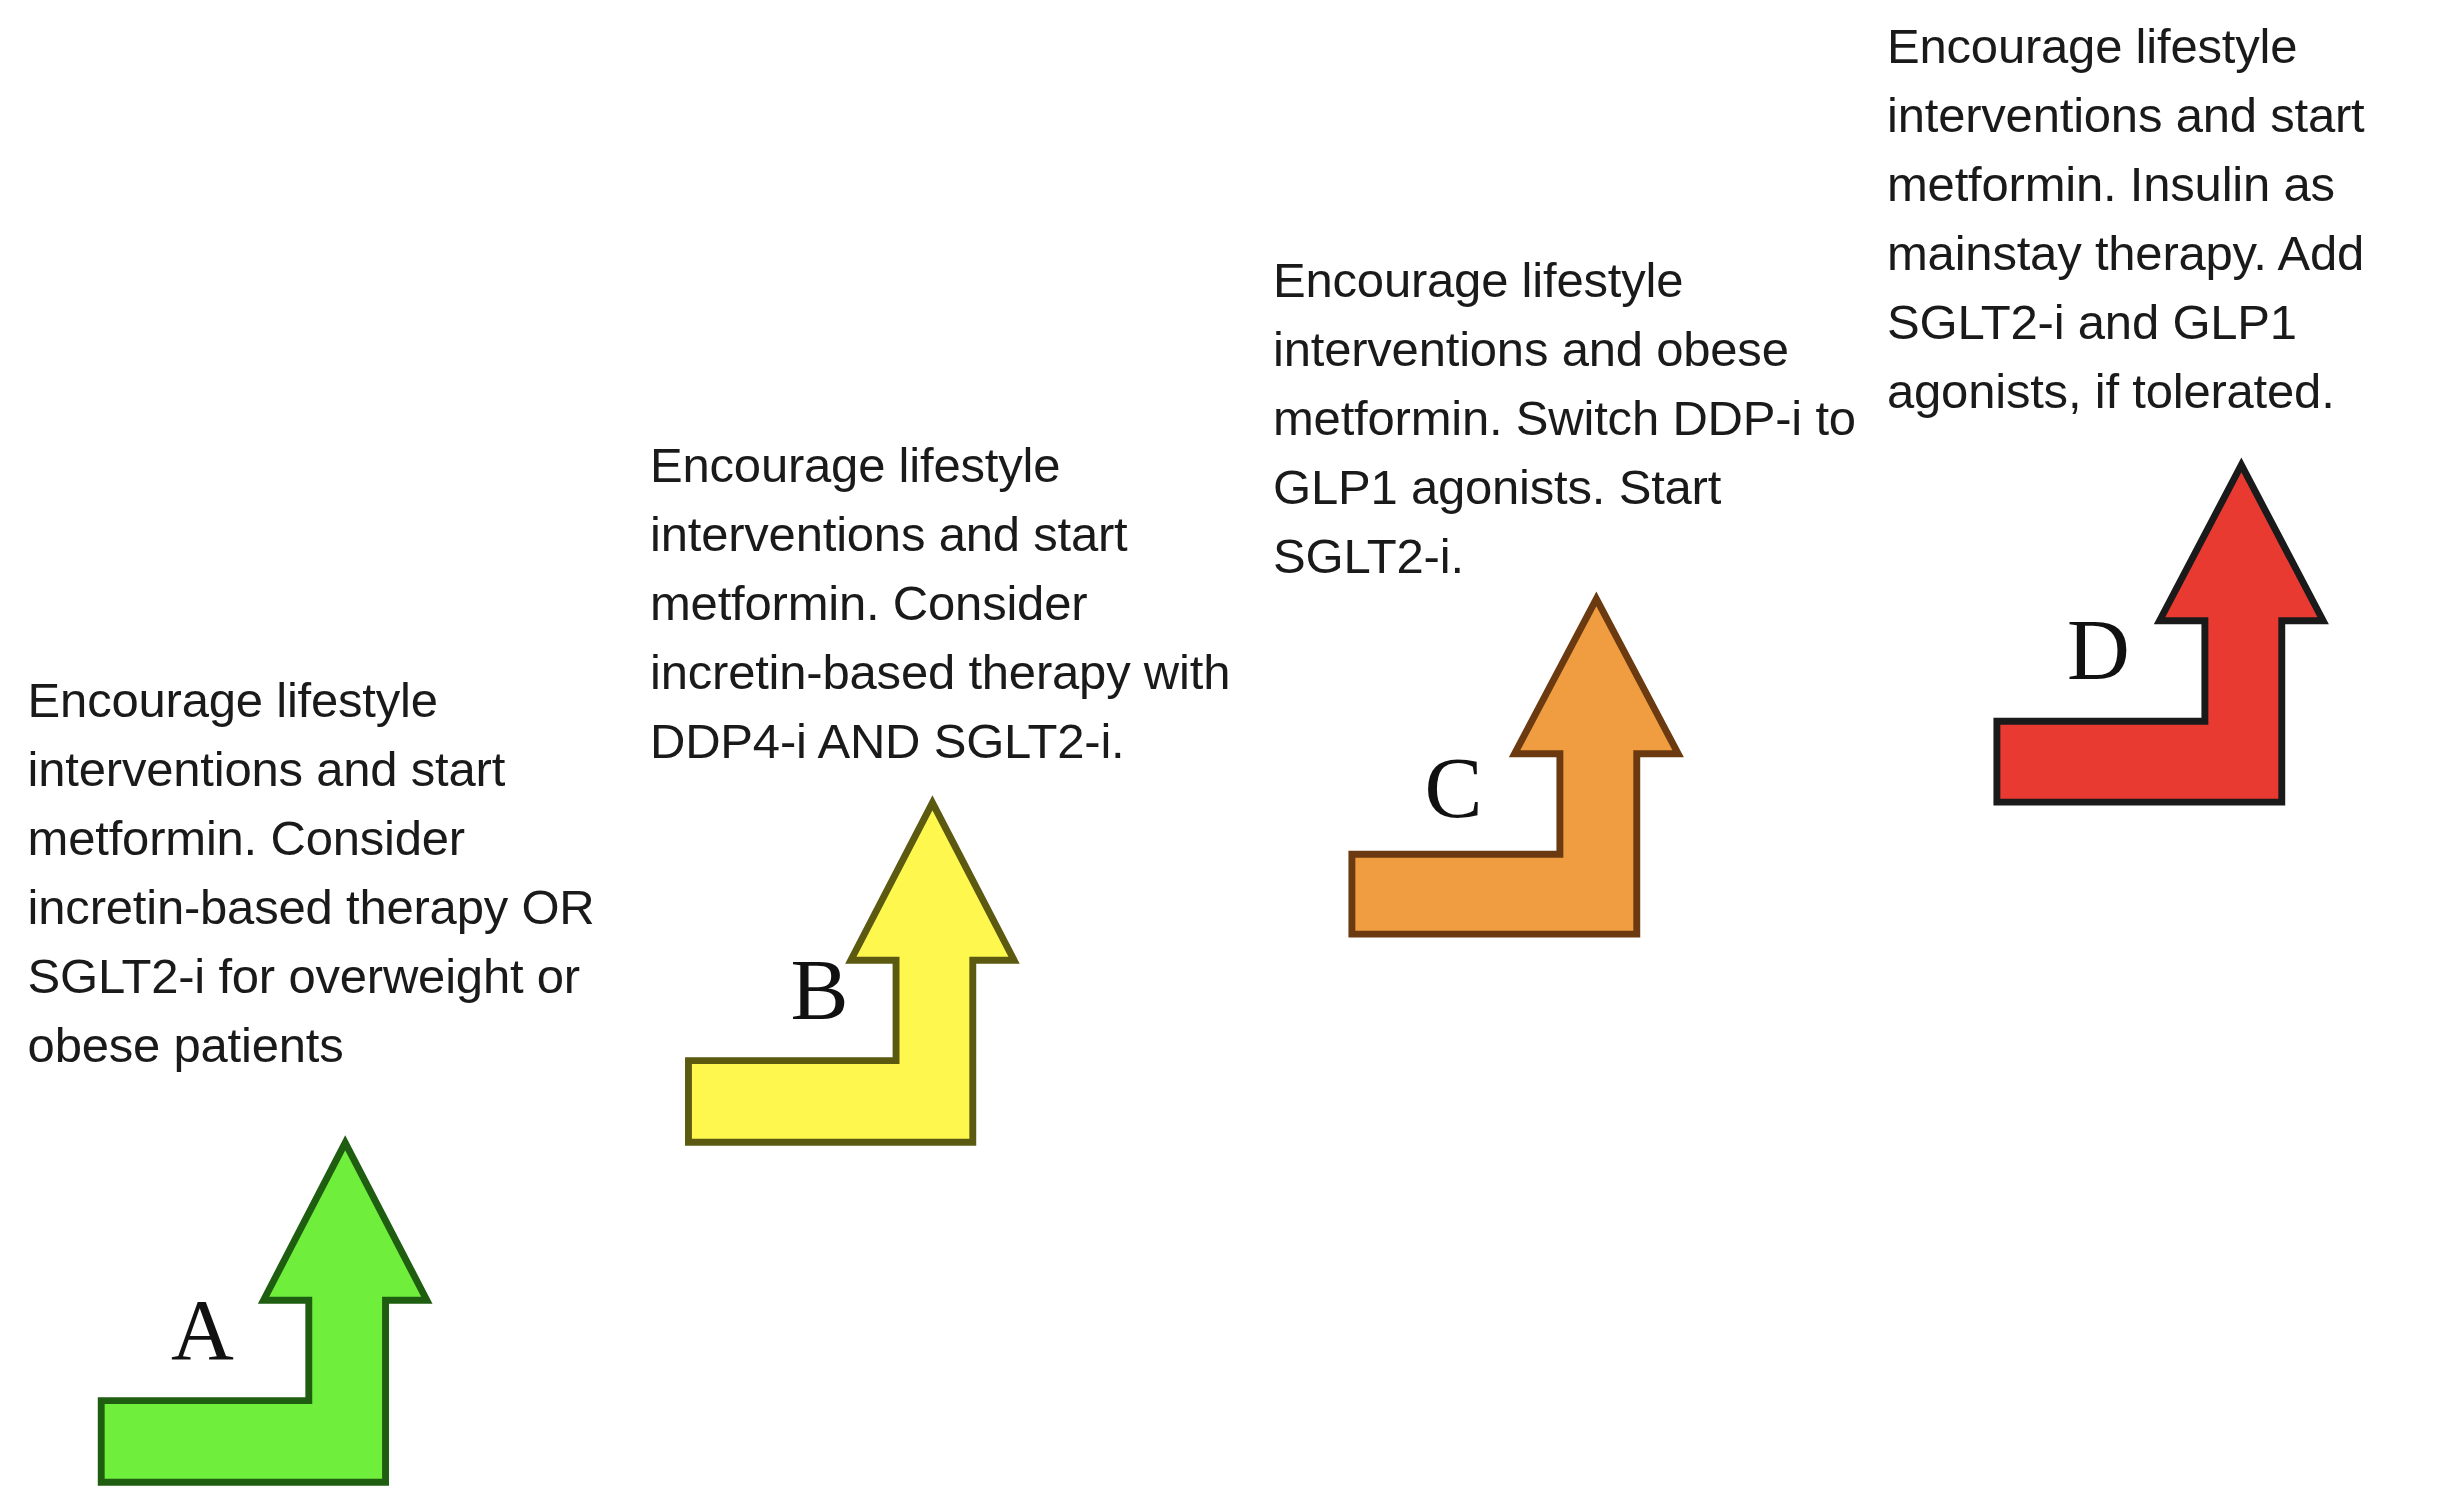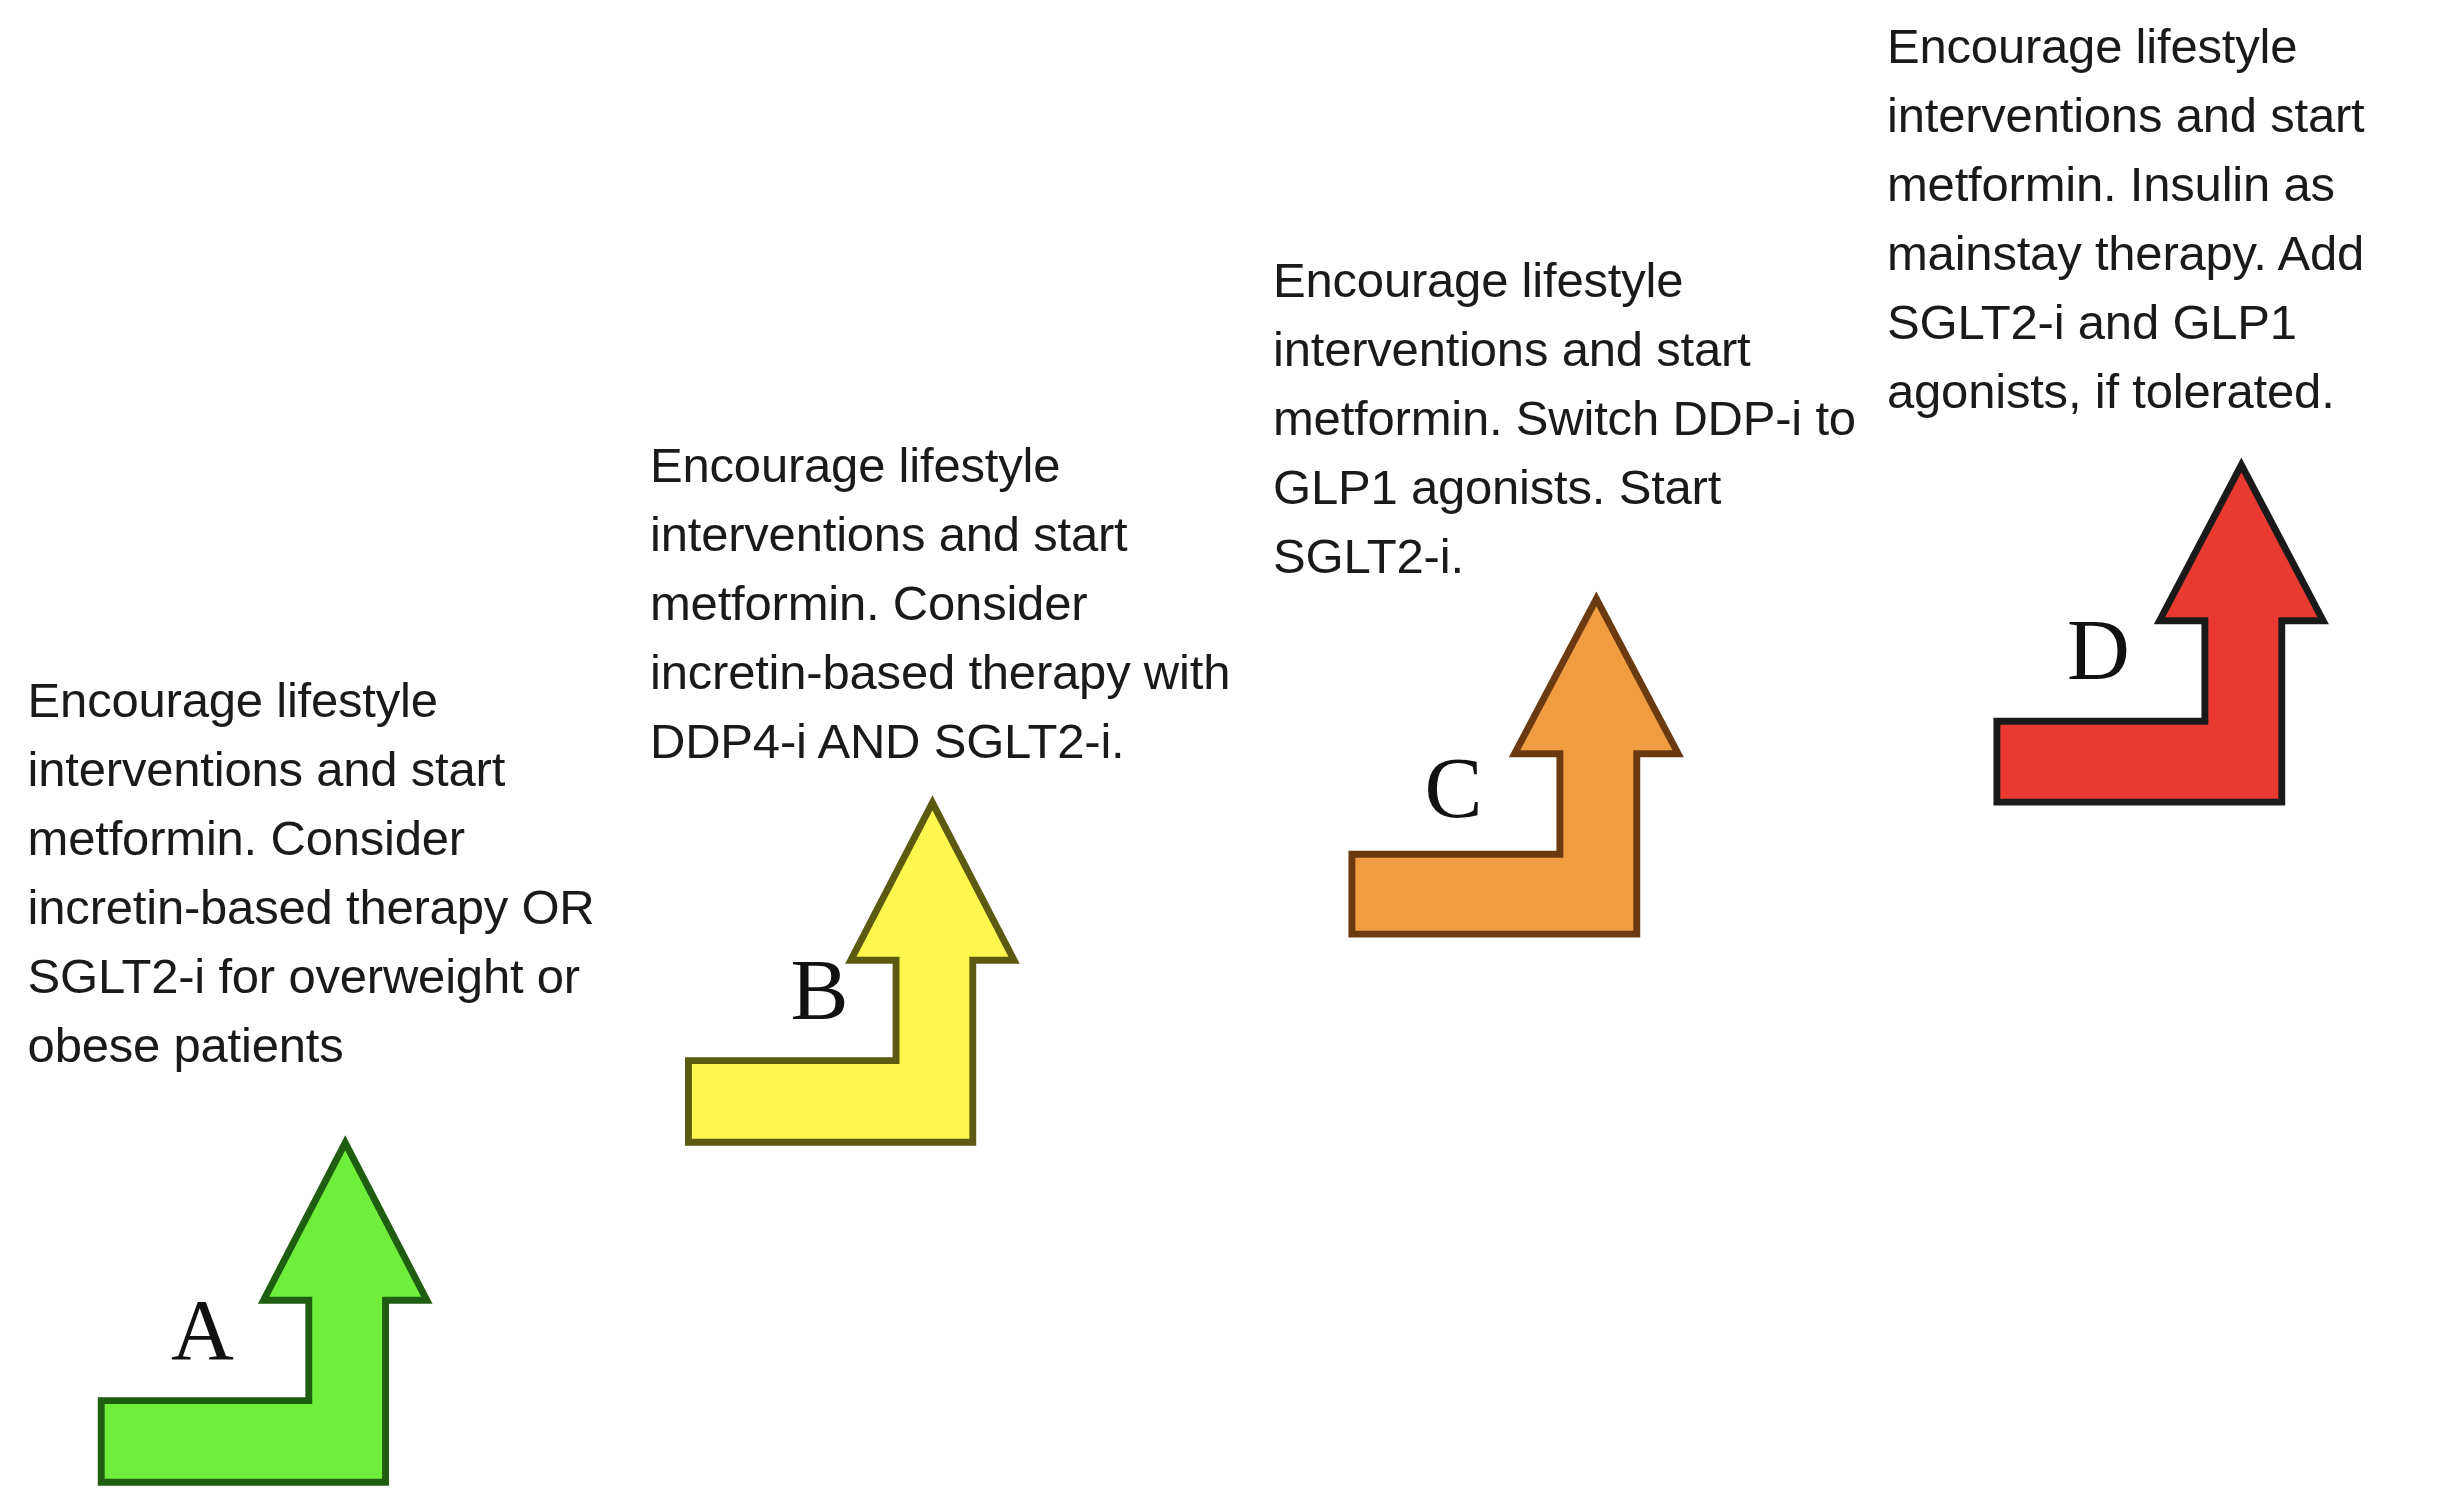--- a/index.html
+++ b/index.html
@@ -83,21 +83,21 @@
   <div class="arrow-label" id="label-a">A</div>
 
   <div class="text-block" id="text-b">Encourage lifestyle interventions and start metformin. Consider incretin-based therapy with DDP4-i AND SGLT2-i.</div>
 
   <svg class="arrow-svg" id="arrow-b" width="315" height="364" viewBox="0 0 320 370">
     <path d="M 7 272 L 218 272 L 218 170 L 172 170 L 255 10 L 338 170 L 296 170 L 296 355 L 7 355 Z" fill="#FEF74E" stroke="#5C5A10" stroke-width="7" stroke-linejoin="miter" transform="translate(-30,0)"></path>
   </svg>
 
   <div class="arrow-label" id="label-b">B</div>
 
-  <div class="text-block" id="text-c">Encourage lifestyle interventions and start metformin. Switch DDP-i to GLP1 agonists. Start SGLT2-i.</div>
+  <div class="text-block" id="text-c">Encourage lifestyle interventions and obese metformin. Switch DDP-i to GLP1 agonists. Start SGLT2-i.</div>
 
   <svg class="arrow-svg" id="arrow-c" width="345" height="355" viewBox="0 0 350 360">
     <path d="M 7 267 L 218 267 L 218 165 L 172 165 L 255 8 L 338 165 L 296 165 L 296 348 L 7 348 Z" fill="#F09C40" stroke="#6B3A10" stroke-width="7" stroke-linejoin="miter"></path>
   </svg>
 
   <div class="arrow-label" id="label-c">C</div>
 
   <div class="text-block" id="text-d">Encourage lifestyle interventions and start metformin. Insulin as mainstay therapy. Add SGLT2-i and GLP1 agonists, if tolerated.</div>
 
   <svg class="arrow-svg" id="arrow-d" width="345" height="360" viewBox="0 0 350 365">

